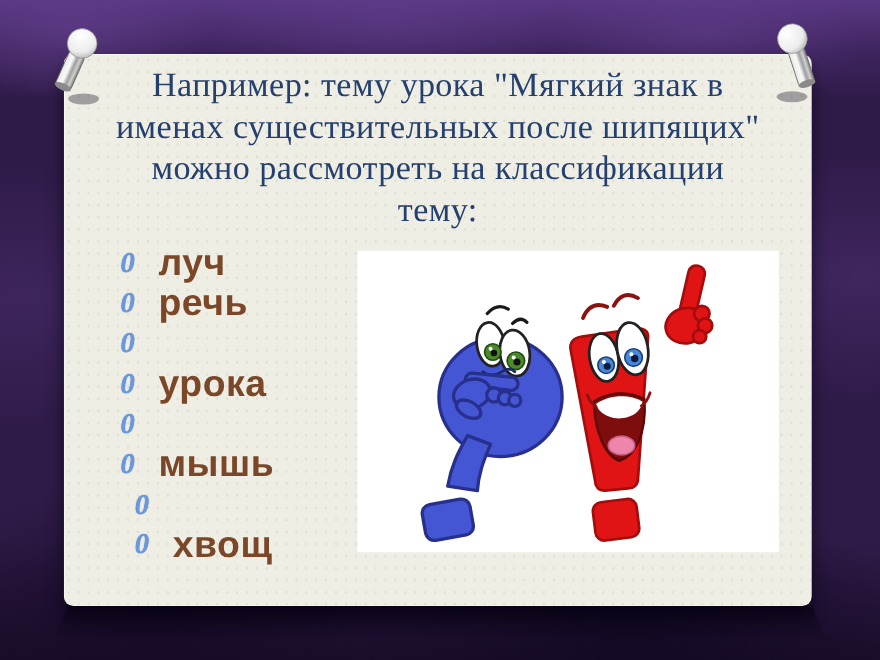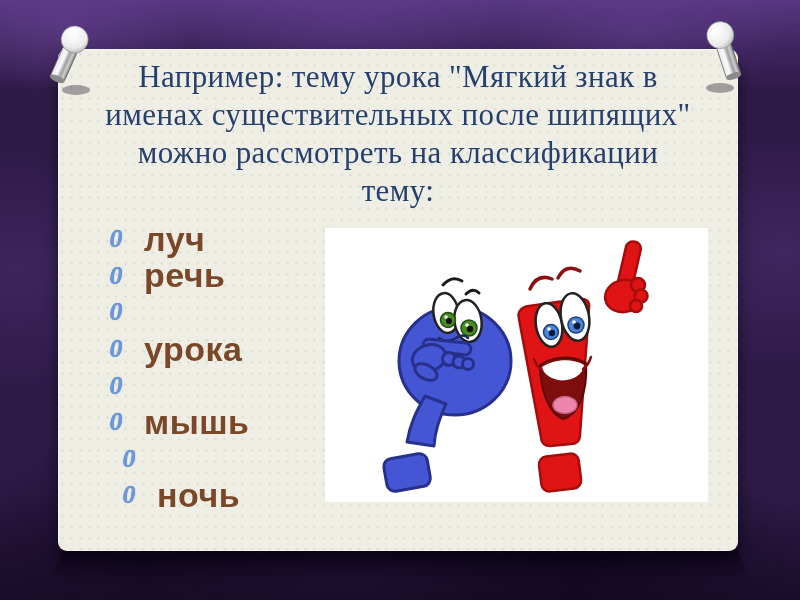--- a/index.html
+++ b/index.html
@@ -94,21 +94,21 @@
       </li>
       <li>
         <span class="bullet">0</span>
         <span class="word">мышь</span>
       </li>
       <li class="indent">
         <span class="bullet">0</span>
       </li>
       <li class="indent">
         <span class="bullet">0</span>
-        <span class="word">ночь</span>
+        <span class="word">хвощ</span>
       </li>
     </ul>
 
     <div class="illustration">
       <svg width="383" height="274" viewBox="0 0 383 274">
 
         <g fill="#4556d4" stroke="#27308c" stroke-width="3" stroke-linejoin="round">
           <ellipse cx="130" cy="133" rx="56" ry="54"></ellipse>
           <path d="M121,176 C114,192 110,203 109,218 L82,214 C85,196 91,184 100,168 Z"></path>
           <rect x="60" y="228" width="44" height="33" rx="8" transform="rotate(-10 82 244)"></rect>

